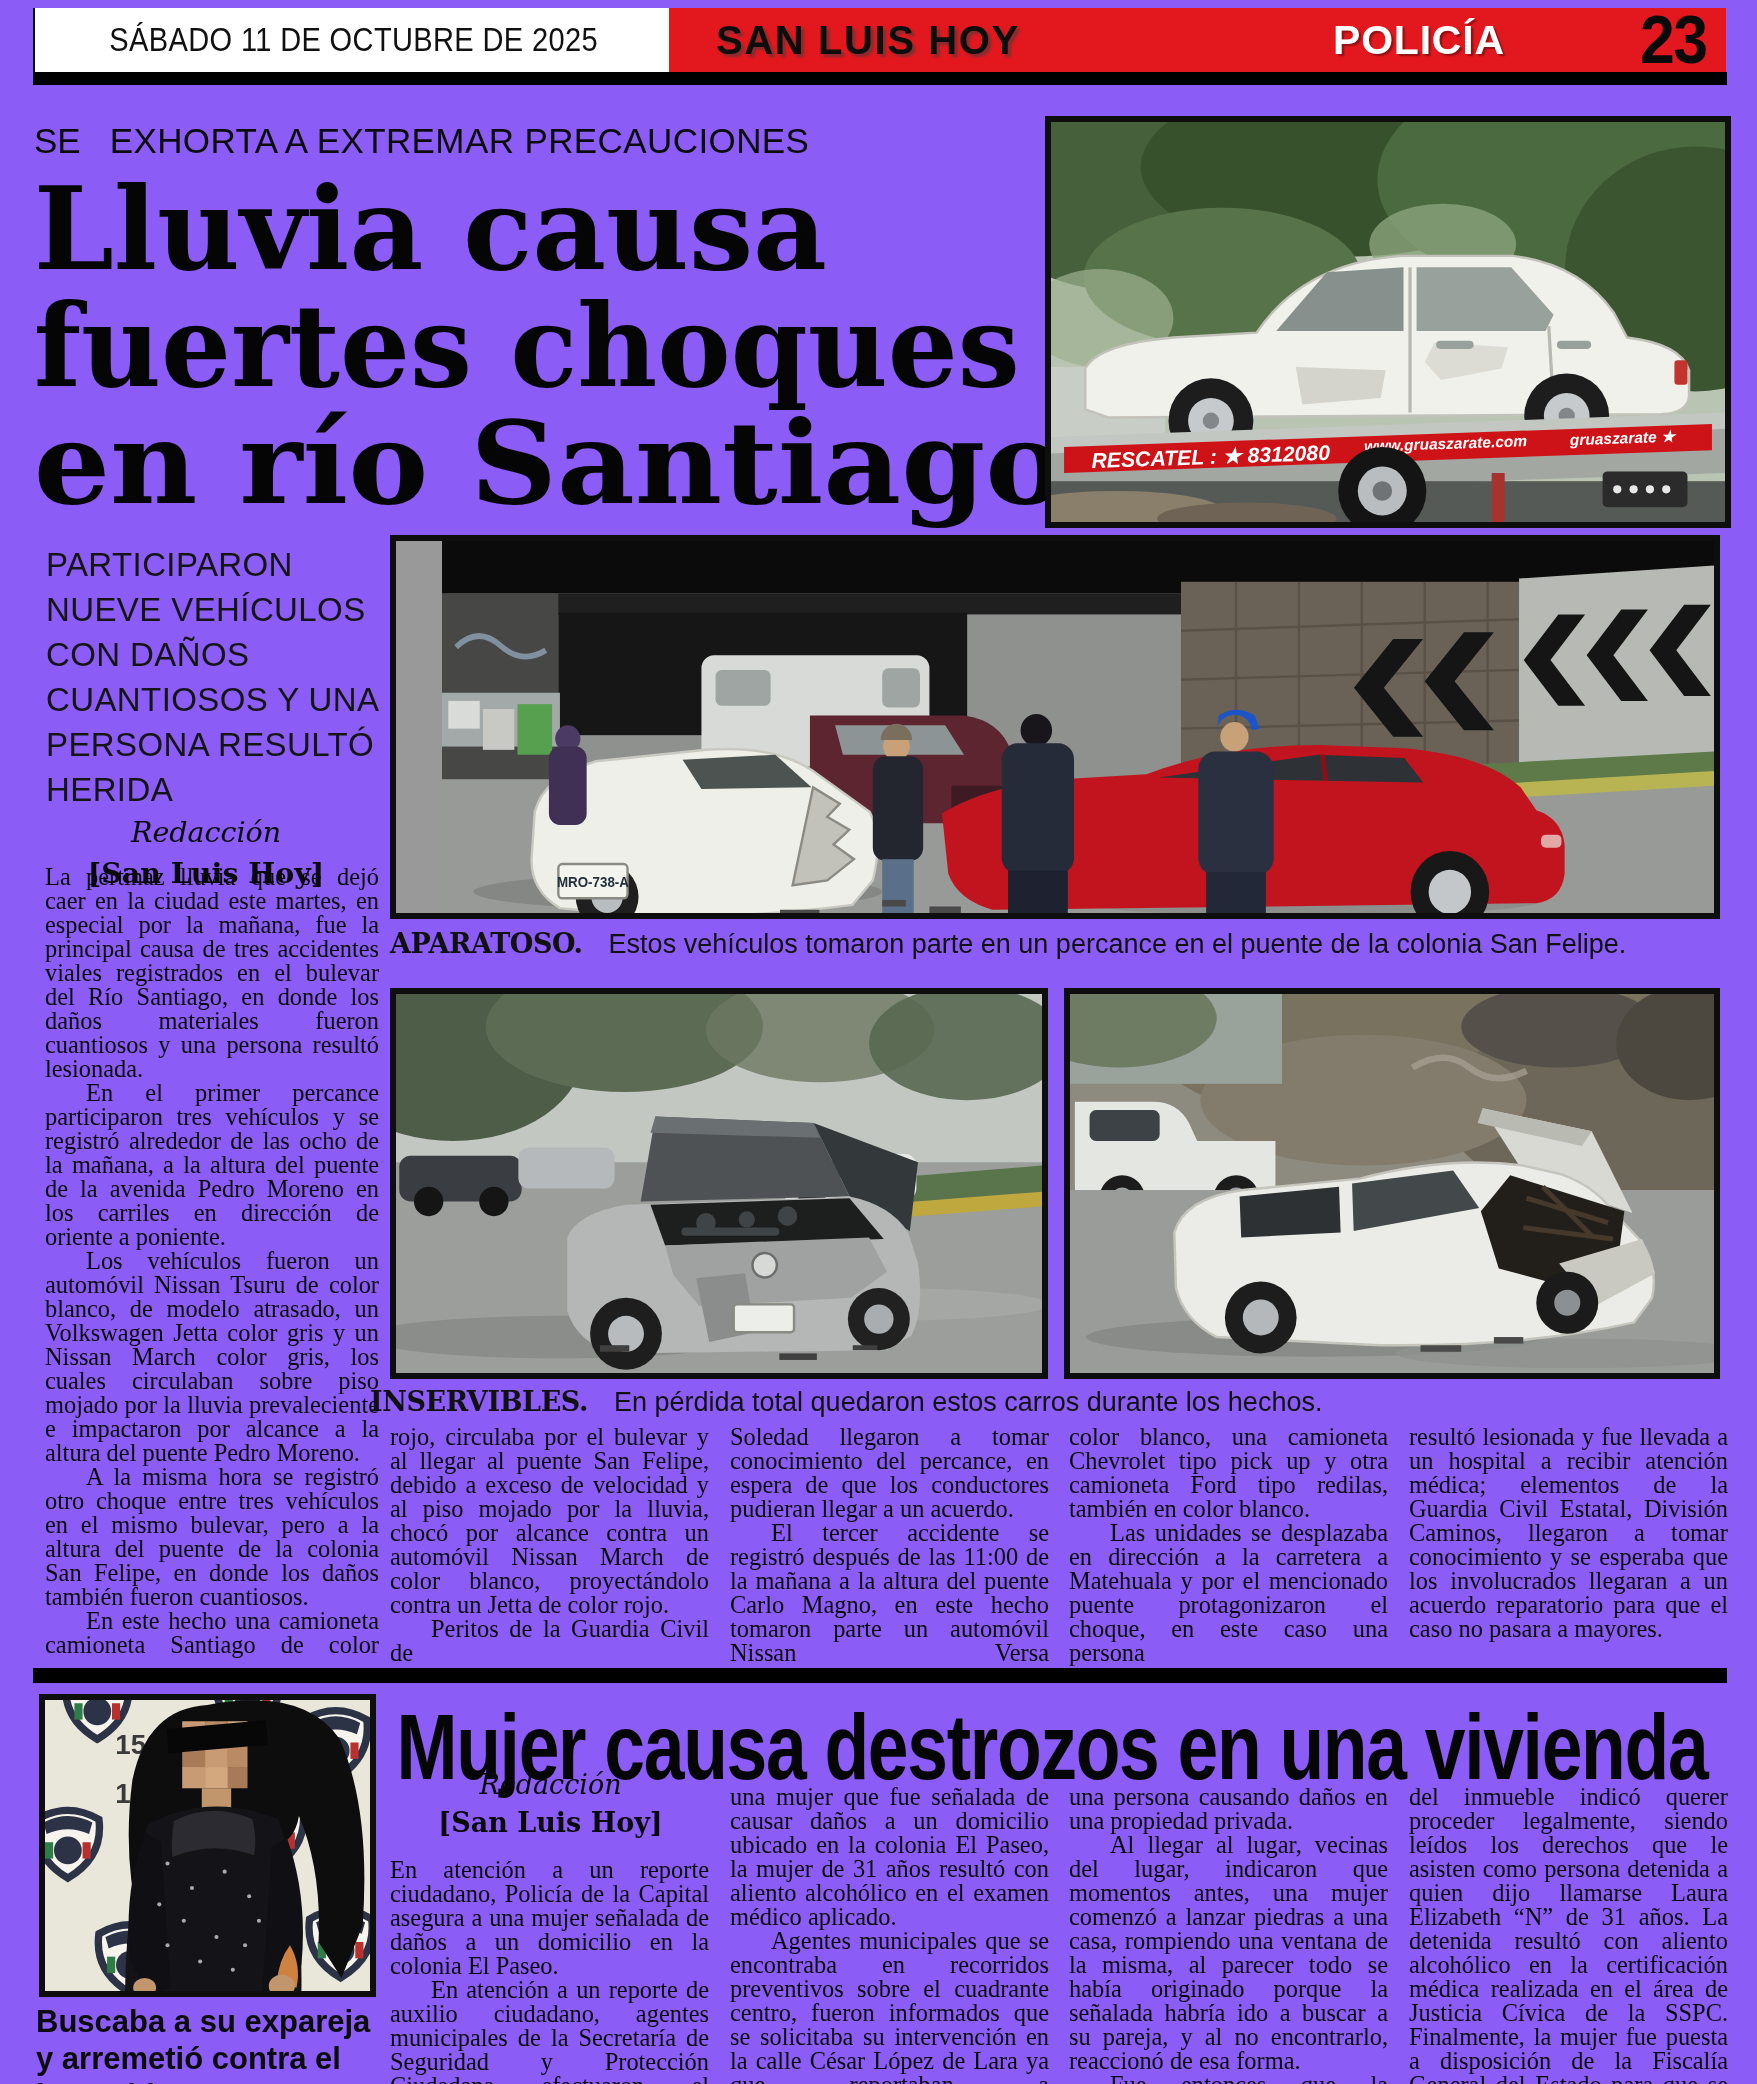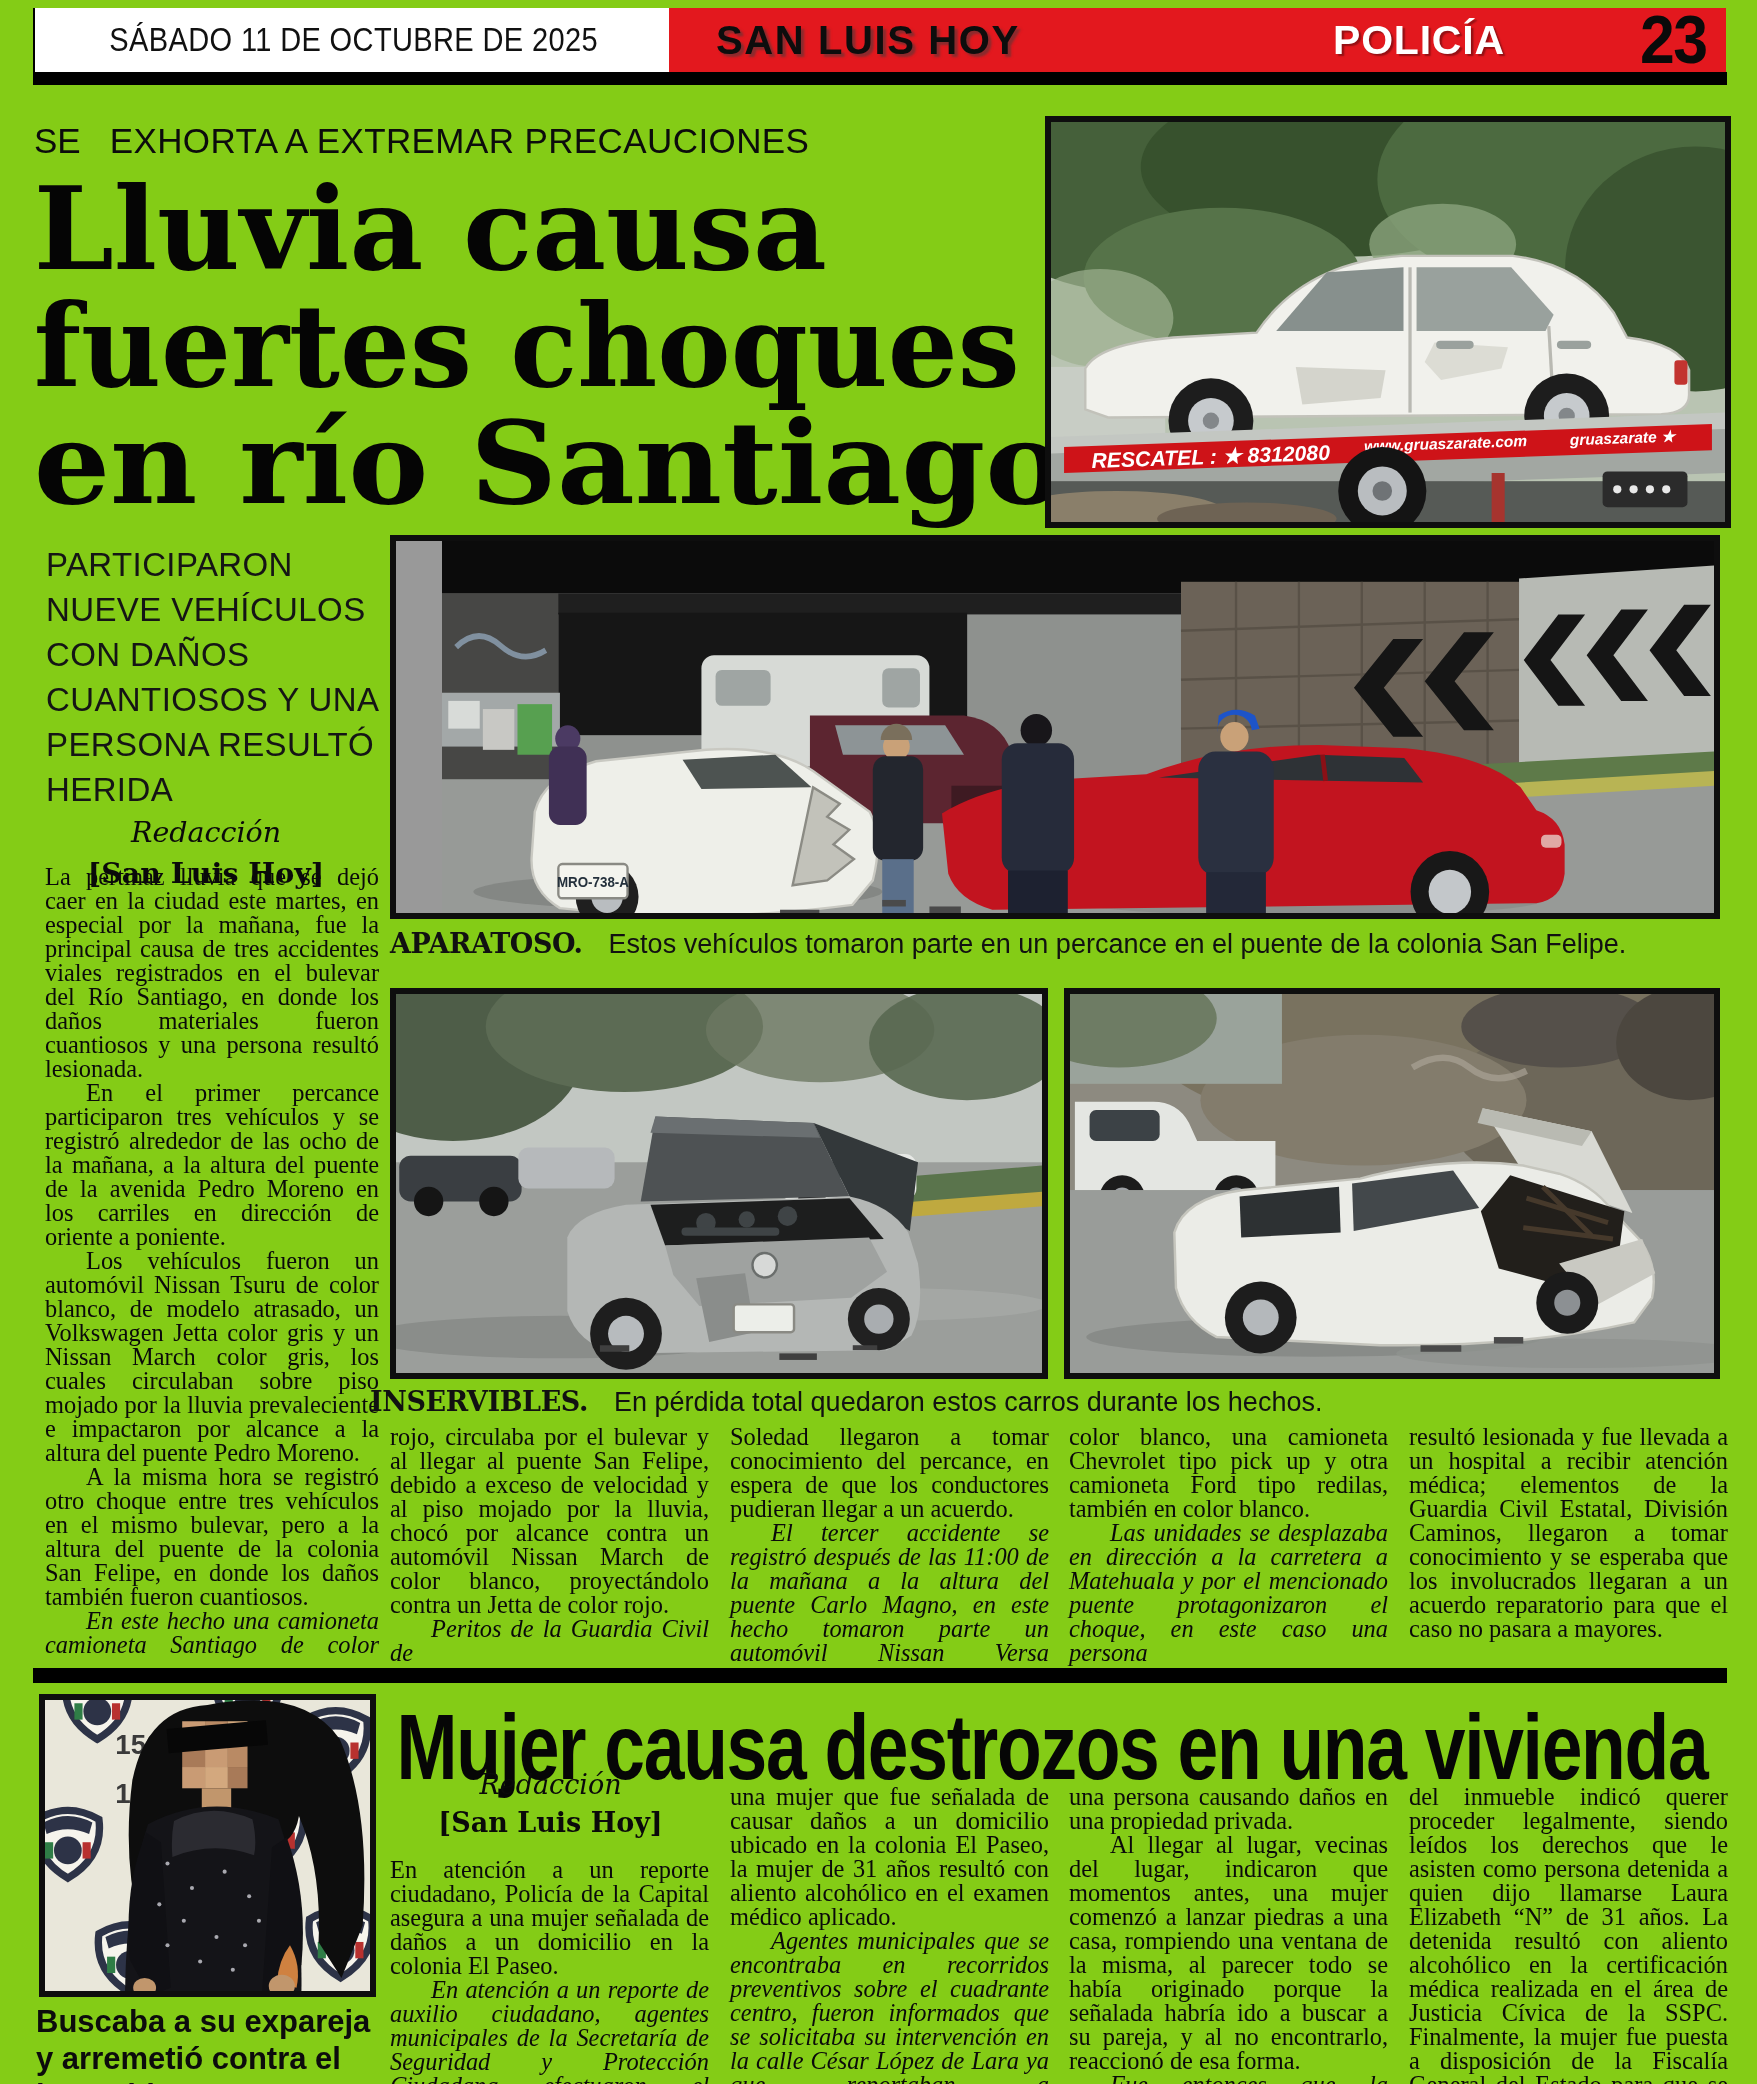--- a/index.html
+++ b/index.html
@@ -1,16 +1,16 @@
 <!DOCTYPE html>
 <html style="font-size:13px"><head>
 <meta charset="utf-8">
 <style>
   html,body{margin:0;padding:0;background:#ffffff;}
-  .page{position:relative;width:1758px;height:2084px;background:#84cc16;overflow:hidden;
+  .page{position:relative;width:1758px;height:2084px;background:#8b5cf6;overflow:hidden;
         font-family:"Liberation Serif",serif;color:#0a0a0a;}
   .abs{position:absolute;}
 
   
   .date-box{left:33px;top:8.1px;width:637px;height:64px;background:#fff;border-left:2.4px solid #000;
             display:flex;align-items:center;justify-content:center;}
   .date-box span{font-family:"Liberation Sans",sans-serif;font-size:33px;letter-spacing:0.4px;color:#111;
             display:inline-block;transform:scaleX(.88);white-space:nowrap;}
   .red-banner{left:669px;top:8.1px;width:1057px;height:64px;background:#e3181e;}
   .masthead{left:47px;top:0;height:64px;line-height:64px;font-family:"Liberation Sans",sans-serif;
@@ -39,21 +39,21 @@
   .deck{left:46px;top:542px;width:335px;font-family:"Liberation Sans",sans-serif;font-size:33px;
         line-height:45px;color:#151515;letter-spacing:0.4px;}
   .byline{text-align:center;}
   .byline .role{font-family:"DejaVu Serif",serif;font-style:italic;font-size:28.5px;display:block;}
   .byline .credit{font-family:"DejaVu Serif",serif;font-weight:bold;font-size:28.5px;display:block;margin-top:6.5px;}
 
   
   .bodycol{font-size:24.4px;line-height:24px;text-align:justify;}
   .bodycol p{margin:0;text-align:justify;}
   .bodycol p.ind{text-indent:41px;}
-  .bodycol p.cont{text-align-last:justify;font-style:italic;}
+  .bodycol p.cont{text-align-last:justify;}
 
   
   .caption{font-size:27px;color:#111;white-space:nowrap;}
   .cap-lead{font-family:"DejaVu Serif",serif;font-weight:bold;letter-spacing:-0.4px;}
   .cap-rest{font-family:"Liberation Sans",sans-serif;margin-left:26px;}
   .mug-caption{left:36px;top:2003px;width:350px;font-family:"Liberation Sans",sans-serif;
                font-weight:bold;font-size:31px;line-height:37px;color:#0c0c0c;}
 
   
   .hl2-svg{left:390px;top:1698px;width:1332px;height:101px;}

